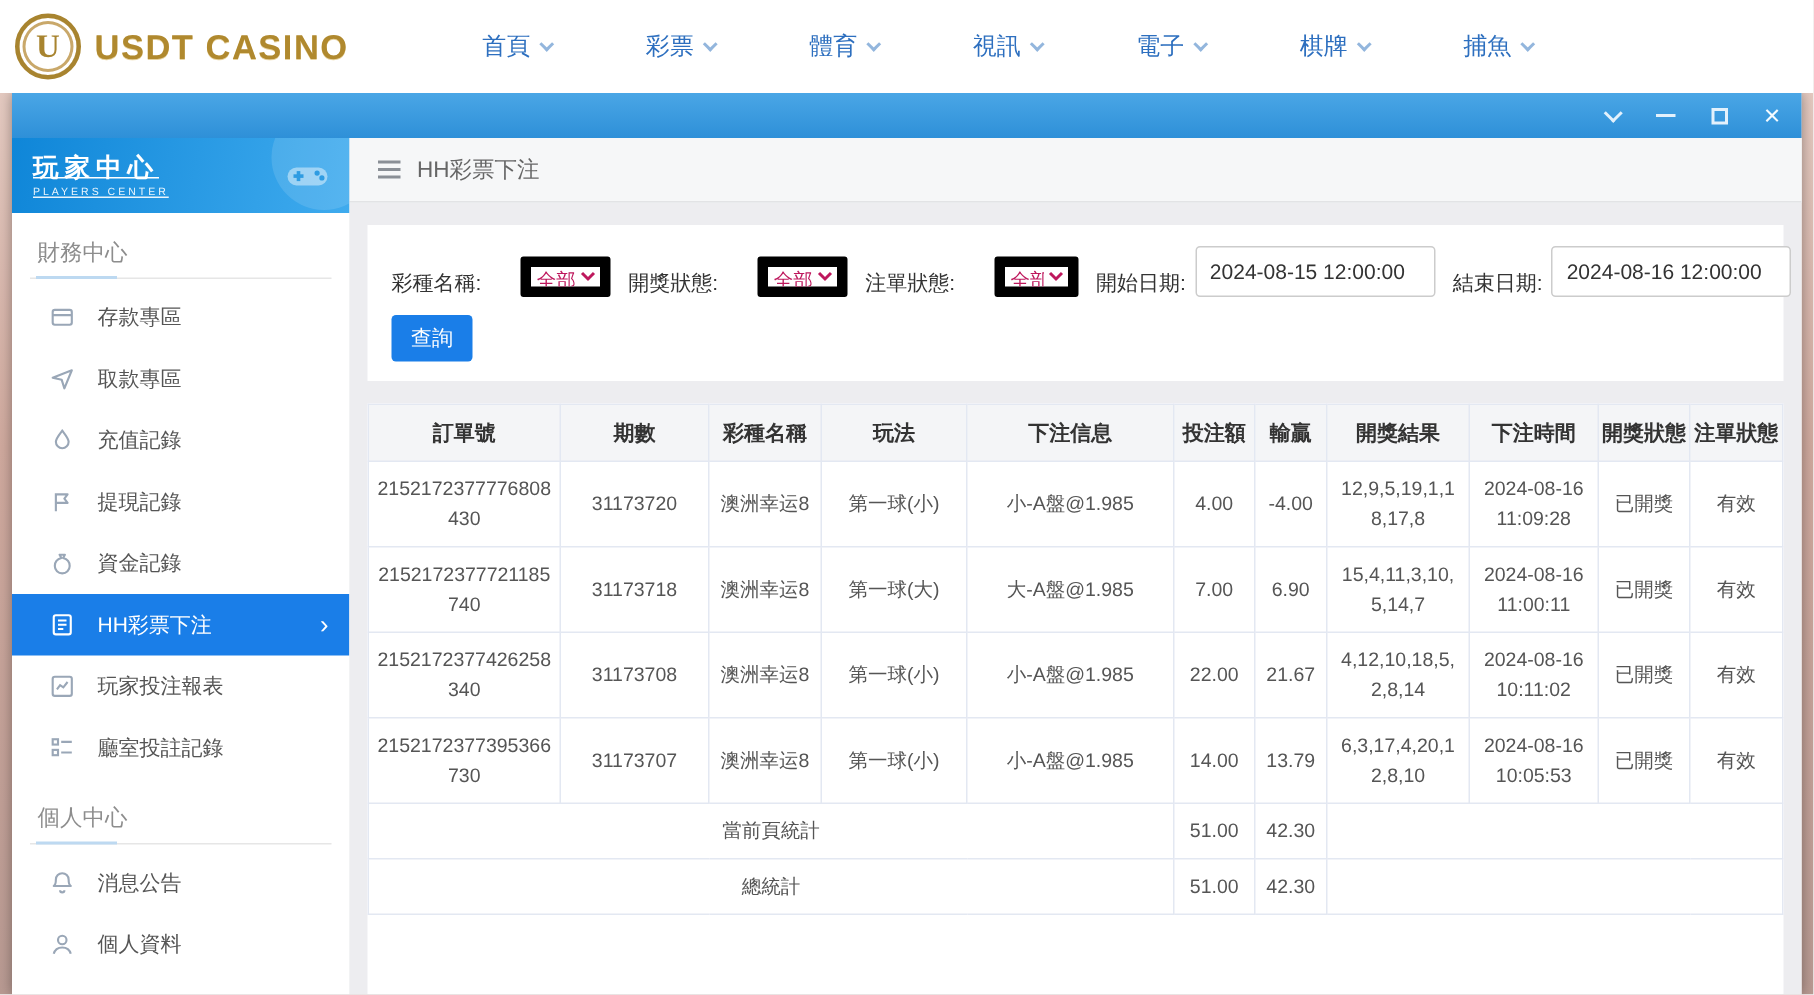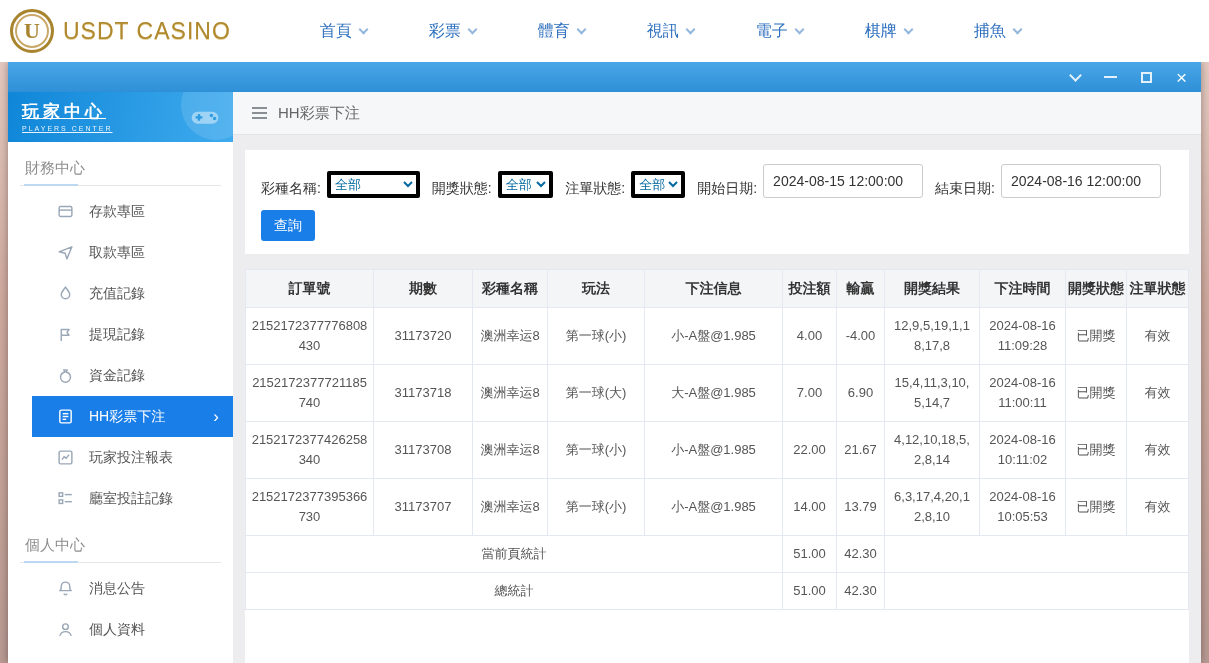--- a/index.html
+++ b/index.html
@@ -11,21 +11,21 @@
 
   
   .topbar { position:absolute; top:0; left:0; width:100%; height:62px; background:#fff;
             display:flex; align-items:center; z-index:5; }
   .logo { display:flex; align-items:center; gap:9px; margin-left:10px; }
   .logo-mark { width:44px; height:44px; border-radius:50%; border:3px solid #a8842f;
                box-shadow:inset 0 0 0 2px #fff, inset 0 0 0 4px #c9a86a;
                display:flex; align-items:center; justify-content:center;
                color:#a8842f; font-weight:bold; font-size:22px;
                font-family:"Liberation Serif","DejaVu Serif",serif; }
-  .logo-text { color:#b0892e; font-size:23px; font-weight:normal; letter-spacing:1px;
+  .logo-text { color:#b0892e; font-size:23px; font-weight:bold; letter-spacing:1px;
                text-shadow:0 1px 0 #e7d3a0;text-align:right; }
   .topnav { display:flex; margin-left:58px; }
   .nav-item { display:flex; align-items:center; padding:0 31px; height:62px;
               color:#2d6fbf; font-size:16px; cursor:pointer; }
   .chev { width:7px; height:7px; border-right:2px solid #93b6dd; border-bottom:2px solid #93b6dd;
           transform:rotate(45deg); display:inline-block; margin-left:8px; margin-top:-4px; }
 
   
   .window { position:absolute; left:8px; right:8px; top:62px; bottom:0;
             display:flex; flex-direction:column; box-shadow:0 0 8px rgba(0,0,0,.35); }
@@ -48,21 +48,21 @@
   .sb-title { font-size:17px; font-weight:bold; letter-spacing:4px; }
   .sb-sub { font-size:7px; letter-spacing:2px; opacity:.9; margin-top:2px; }
   .sb-deco { position:absolute; right:12px; top:9px; width:32px; height:32px;
              color:rgba(255,255,255,.45); z-index:1; }
   .sb-deco svg { width:100%; height:100%; }
 
   .section-label { margin:8px 12px 0; padding:9px 5px 7px; font-size:15px; color:#8d8d8d;
                    border-bottom:1px solid #e6e6e6; position:relative; }
   .section-label::after { content:""; position:absolute; left:4px; bottom:-1px; width:54px; height:2px;
                    background:#bdd9f1; }
-  .menu { padding-top:5px;padding-left:24px; }
+  .menu { padding-top:5px; }
   .menu-item { height:41px; display:flex; align-items:center; padding:0 14px 0 25px; gap:15px;
                font-size:14px; color:#555; cursor:pointer; }
   .mi-icon { width:17px; height:17px; flex:0 0 17px; color:#9aa7b7; }
   .mi-icon svg { width:100%; height:100%; display:block; }
   .mi-arrow { display:none; margin-left:auto; font-size:17px; line-height:1; }
   .menu-item.active { background:#1a7ee8; color:#fff; }
   .menu-item.active .mi-icon { color:#fff; }
   .menu-item.active .mi-arrow { display:block; color:#fff; }
 
   
@@ -71,21 +71,21 @@
                 display:flex; align-items:center; gap:11px; padding:0 19px; color:#666; font-size:15px; }
   .hamburger { width:15px; display:flex; flex-direction:column; gap:3px; cursor:pointer; }
   .hamburger i { display:block; height:2px; background:#8a8f96; }
 
   .content { flex:1; min-height:0; padding:15px 12px 0; display:flex; flex-direction:column; gap:15px; overflow:hidden; }
 
   .filter-card { background:#fff; padding:14px 16px 13px; flex:0 0 auto; }
   .filter-row { display:flex; align-items:flex-end; font-size:14px; color:#333; white-space:nowrap; }
   .filter-row label { margin-right:6px; }
   .filter-row label + * { margin-right:12px; }
-  .sel { height:27px; border:4px solid #000000; border-radius:2px; background:#fff; font-size:13px; color:#0369a1; }
+  .sel { height:27px; border:7px solid #000000; border-radius:2px; background:#fff; font-size:13px; color:#be185d;margin-left:20px; }
   .sel-lg { width:122px; }
   .sel-md { width:72px; }
   .sel-sm { width:56px; }
   .input-date { height:29px; width:160px; border:1px solid #ccc; border-radius:3px; padding:16px 9px;
                 font-size:14px; color:#333; background:#fff; }
   .btn-query { margin-top:12px; width:54px; height:31px; background:#1a7ee8; color:#fff; border:none;
                border-radius:3px; font-size:14px; cursor:pointer; }
 
   .table-card { background:#fff; flex:1; min-height:0; overflow:hidden; }
   table { width:100%; border-collapse:collapse; table-layout:fixed; }

